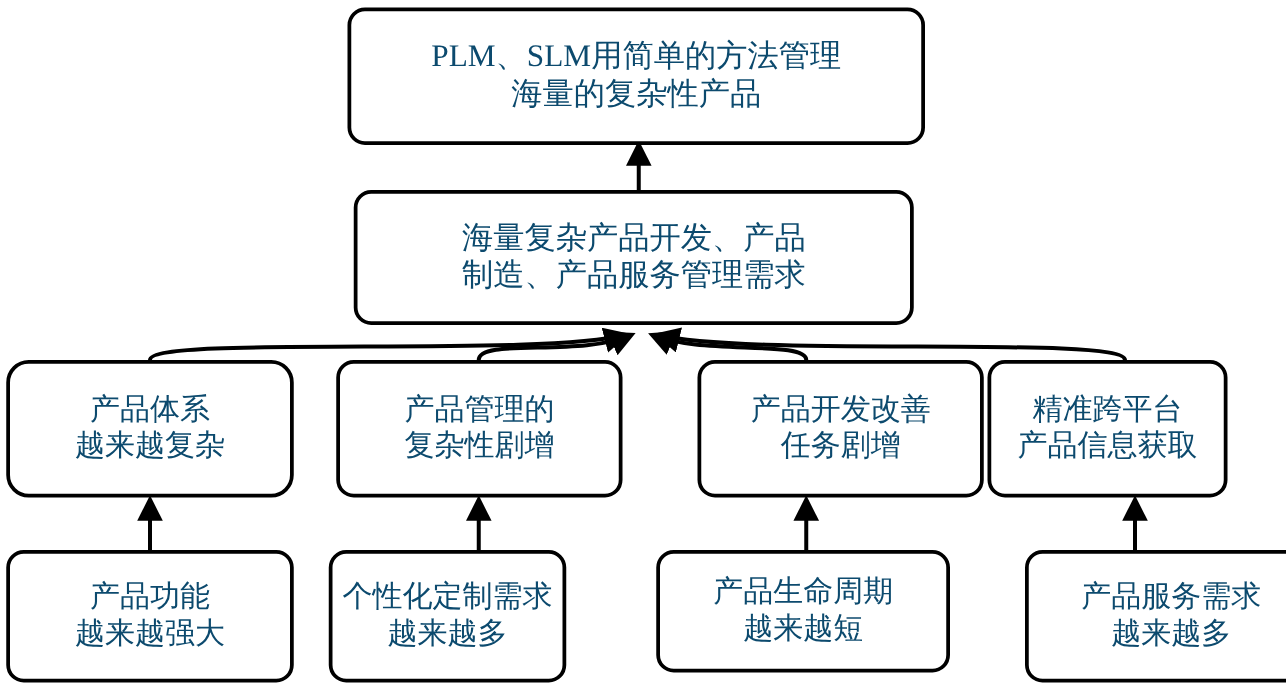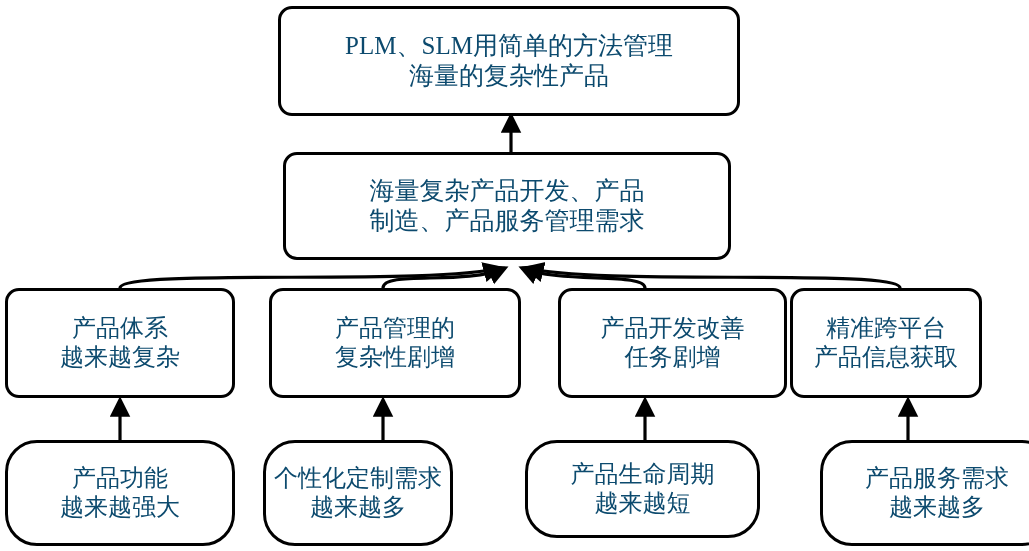--- a/index.html
+++ b/index.html
@@ -34,21 +34,20 @@
     font-size: 25px;
   }
   .node.second {
     font-size: 25px;
   }
   .node.mid {
     font-size: 24px;
   }
   .node.bottom {
     font-size: 24px;
-    border-radius: 32px;
   }
   svg.edges {
     position: absolute;
     left: 0;
     top: 0;
     width: 1029px;
     height: 551px;
     z-index: 1;
   }
 </style>
@@ -79,23 +78,23 @@
     <path d="M645,440 L645,400" stroke="#000000" stroke-width="3.2" fill="none" marker-end="url(#arrow)"></path>
     <path d="M908,440 L908,400" stroke="#000000" stroke-width="3.2" fill="none" marker-end="url(#arrow)"></path>
   </svg>
 
   <div class="node top" style="left:278px; top:6px; width:462px; height:110px;">PLM、SLM用简单的方法管理
 海量的复杂性产品</div>
 
   <div class="node second" style="left:283px; top:152px; width:448px; height:108px;">海量复杂产品开发、产品
 制造、产品服务管理需求</div>
 
-  <div class="node mid" style="left:5px; top:288px; width:230px; height:110px;">产品体系
+  <div class="node mid" style="left:5px; top:288px; width:230px; height:110px;border-radius:18px;">产品体系
 越来越复杂</div>
-  <div class="node mid" style="left:269px; top:288px; width:252px; height:110px;text-align:right;">产品管理的
+  <div class="node mid" style="left:269px; top:288px; width:229px; height:110px;text-align:right;">产品管理的
 复杂性剧增</div>
   <div class="node mid" style="left:558px; top:288px; width:229px; height:110px;">产品开发改善
 任务剧增</div>
   <div class="node mid" style="left:790px; top:288px; width:192px; height:110px;">精准跨平台
 产品信息获取</div>
 
   <div class="node bottom" style="left:5px; top:440px; width:230px; height:106px;">产品功能
 越来越强大</div>
   <div class="node bottom" style="left:263px; top:440px; width:190px; height:106px;">个性化定制需求
 越来越多</div>

